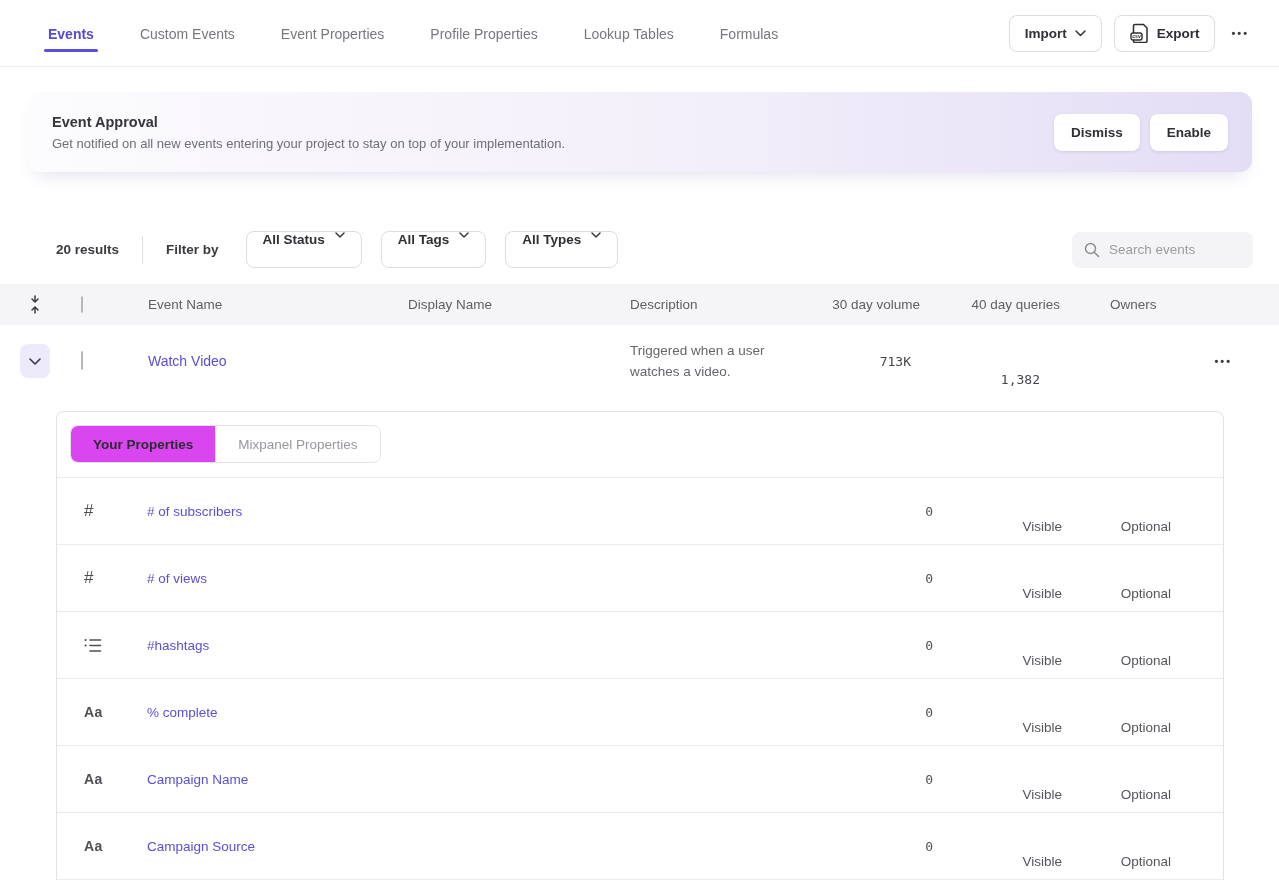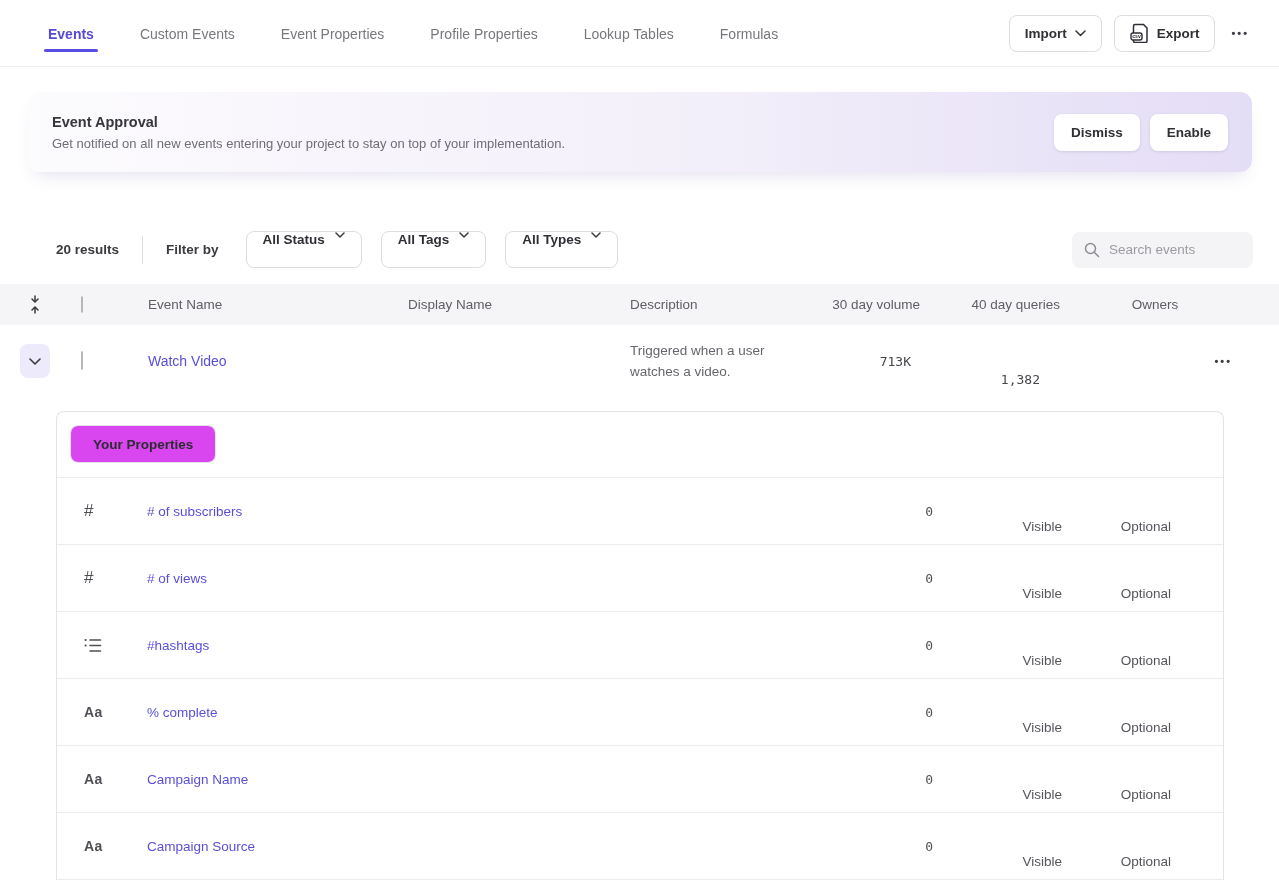--- a/index.html
+++ b/index.html
@@ -40,21 +40,21 @@
   .searchbox { margin-left:auto; display:flex; align-items:center; gap:9px; width:181px; height:36px; padding:0 12px;
                background:#f4f4f6; border-radius:8px; }
   .searchbox input { flex:1; min-width:0; border:none; outline:none; background:transparent; font-family:inherit; font-size:13.5px; color:#3a3a40; }
   .searchbox input::placeholder { color:#9b9ba2; }
 
   
   .egrid { display:grid; grid-template-columns:70px 60px 260px 222px 190px 118px 140px 140px 1fr; align-items:center; }
   .ehead { margin-top:16px; height:41px; background:#f5f4f6; font-size:13.5px; color:#5e5e66; }
   .cell-pad { padding-left:18px; }
   .num-col { text-align:right; }
-  .owners-col { padding-left:50px;text-align:center; }
+  .owners-col { padding-left:50px; }
   .actions-col { text-align:right; padding-right:43px; }
   .checkbox { width:20px; height:20px; margin-left:11px; border:1.5px solid #b6b6bd; border-radius:5px; background:#fff; cursor:pointer; }
   .collapse-cell, .chev-cell { display:flex; justify-content:center; }
   .collapse-icon { cursor:pointer; display:flex; }
   .erow { height:72px; background:#fff; }
   .chev-btn { width:30px; height:34px; display:flex; align-items:center; justify-content:center; background:#edebfb; border:none; border-radius:8px; cursor:pointer; }
   .event-link { font-size:14px; color:#5a4fd8; text-decoration:none; cursor:pointer; }
   .desc { font-size:13.5px; color:#65656c; line-height:21px; max-width:172px; }
   .mono { font-family:"DejaVu Sans Mono", monospace; font-size:13px; color:#46464c; }
 
@@ -201,20 +201,21 @@
     <div class="owners-col"></div>
     <div class="actions-col"><button class="more-btn">•••</button></div>
   </div>
 
   <div class="panel">
     <div class="ptabs">
       <div class="segctl">
 
           <div class="seg active">Your Properties</div>
 
+          <div class="seg">Mixpanel Properties</div>
         </div>
     </div>
     <div>
 
         <div class="prow">
           <span class="p-icon number-icon">
             <span class="p-glyph">#</span>
 
           </span>
           <span class="p-name"># of subscribers</span>

